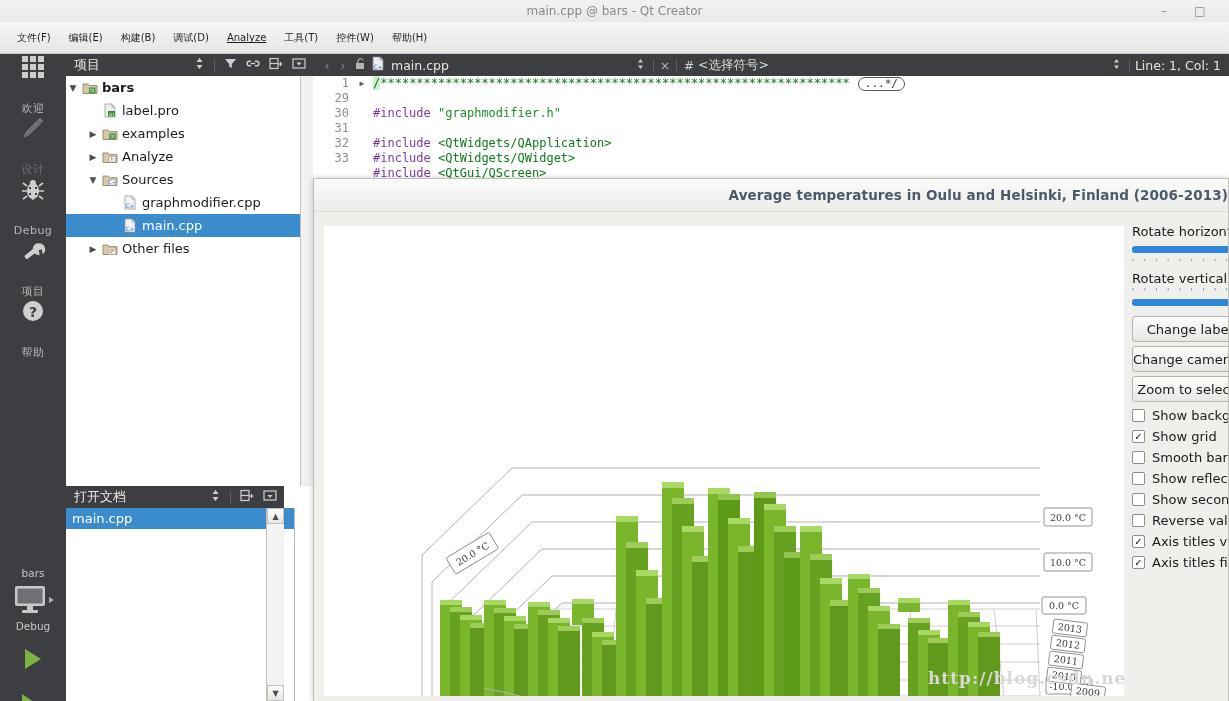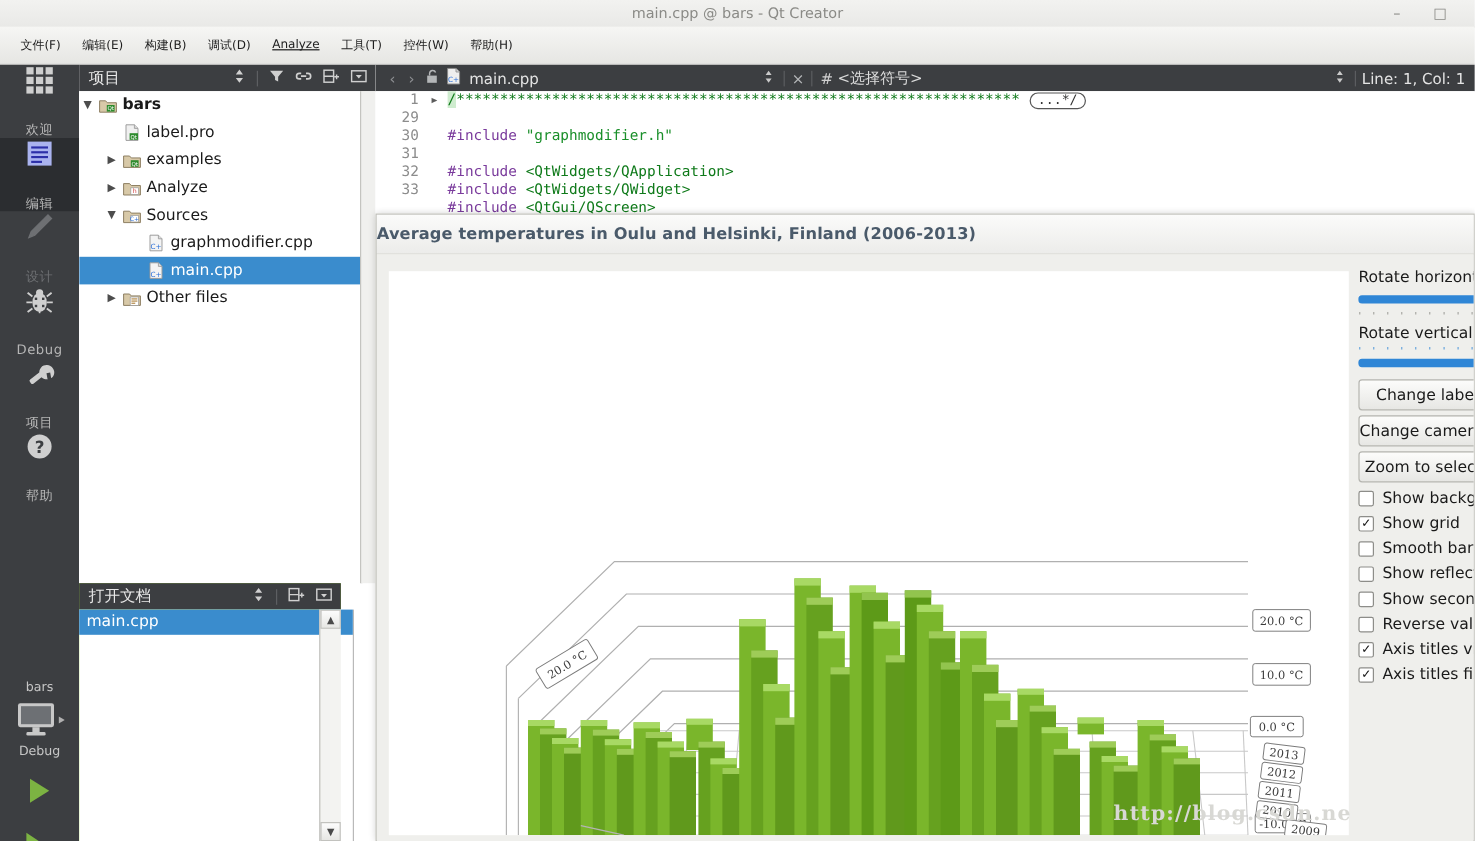--- a/index.html
+++ b/index.html
@@ -115,21 +115,21 @@
 
   
   .chartwin{
     position:absolute;left:313px;top:178px;width:916px;height:523px;
     background:#efefeb;border:1px solid #c0c0bb;box-sizing:border-box;
     box-shadow:0 0 6px rgba(0,0,0,.20);
   }
   .chart-tb{
     height:32px;background:linear-gradient(to bottom,#fbfbfa 0%,#ececea 100%);
     border-bottom:1px solid #dededa;
-    display:flex;align-items:center;justify-content:flex-start;
+    display:flex;align-items:center;justify-content:flex-end;
   }
   .chart-tb .ct{color:#4a5a6a;font-size:13.5px;font-weight:bold;letter-spacing:.1px;}
   .chart-body{position:relative;height:489px;background:#efefec;}
   .glview{
     position:absolute;left:10px;top:14px;width:800px;height:470px;background:#ffffff;
     overflow:hidden;
   }
   .ctrlpanel{position:absolute;left:814px;top:8px;width:100px;height:480px;overflow:hidden;}
   .ctl-label{font-size:13px;color:#1a1a1a;margin:4px 0 2px 4px;white-space:nowrap;}
   .slider{position:relative;width:136px;height:18px;margin-left:4px;}
@@ -194,34 +194,20 @@
               <rect x="18" y="10" width="6" height="6"></rect>
             <rect x="2" y="18" width="6" height="6"></rect>
               <rect x="10" y="18" width="6" height="6"></rect>
               <rect x="18" y="18" width="6" height="6"></rect>
           </g>
         </svg>
       </span>
       <span class="mlabel">欢迎</span>
     </div>
 
-    <div class="mode active">
-      <span class="gicon">
-        <svg width="26" height="26" viewBox="0 0 26 26">
-          <rect x="3" y="3" width="20" height="20" fill="#aab3ef"></rect>
-          <g fill="#2c2fa8">
-            <rect x="6" y="7" width="14" height="1.8"></rect>
-              <rect x="6" y="11" width="14" height="1.8"></rect>
-            <rect x="6" y="15" width="14" height="1.8"></rect>
-              <rect x="6" y="19" width="9" height="1.8"></rect>
-          </g>
-        </svg>
-      </span>
-      <span class="mlabel">编辑</span>
-    </div>
 
     <div class="mode dim">
       <span class="gicon">
         <svg width="26" height="26" viewBox="0 0 26 26">
           <path d="M20 3 L23 6 L9 20 L4 22 L6 17 Z" fill="#6e7073" stroke="#6e7073"></path>
         </svg>
       </span>
       <span class="mlabel">设计</span>
     </div>
 

